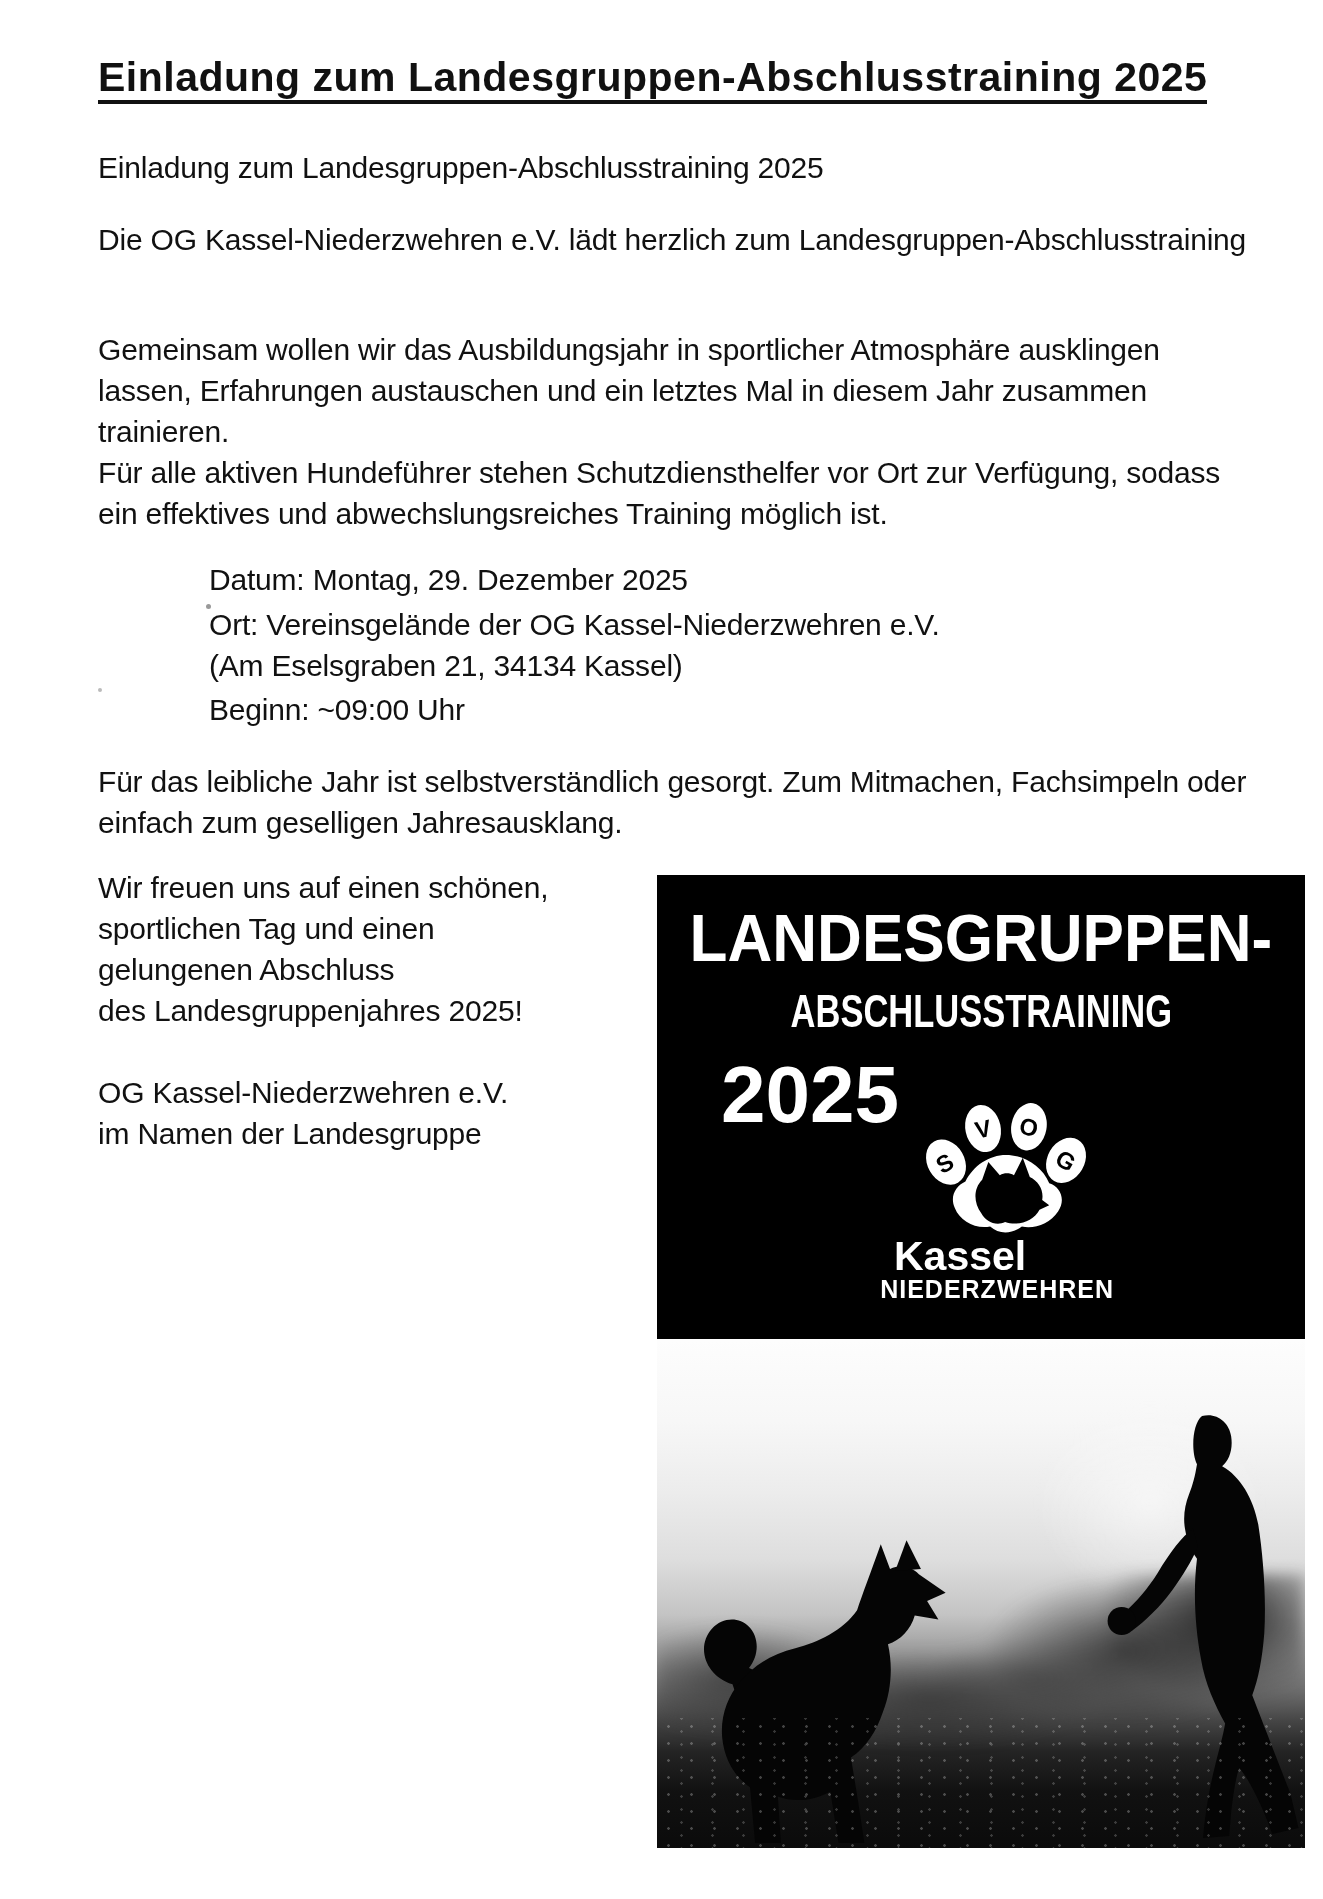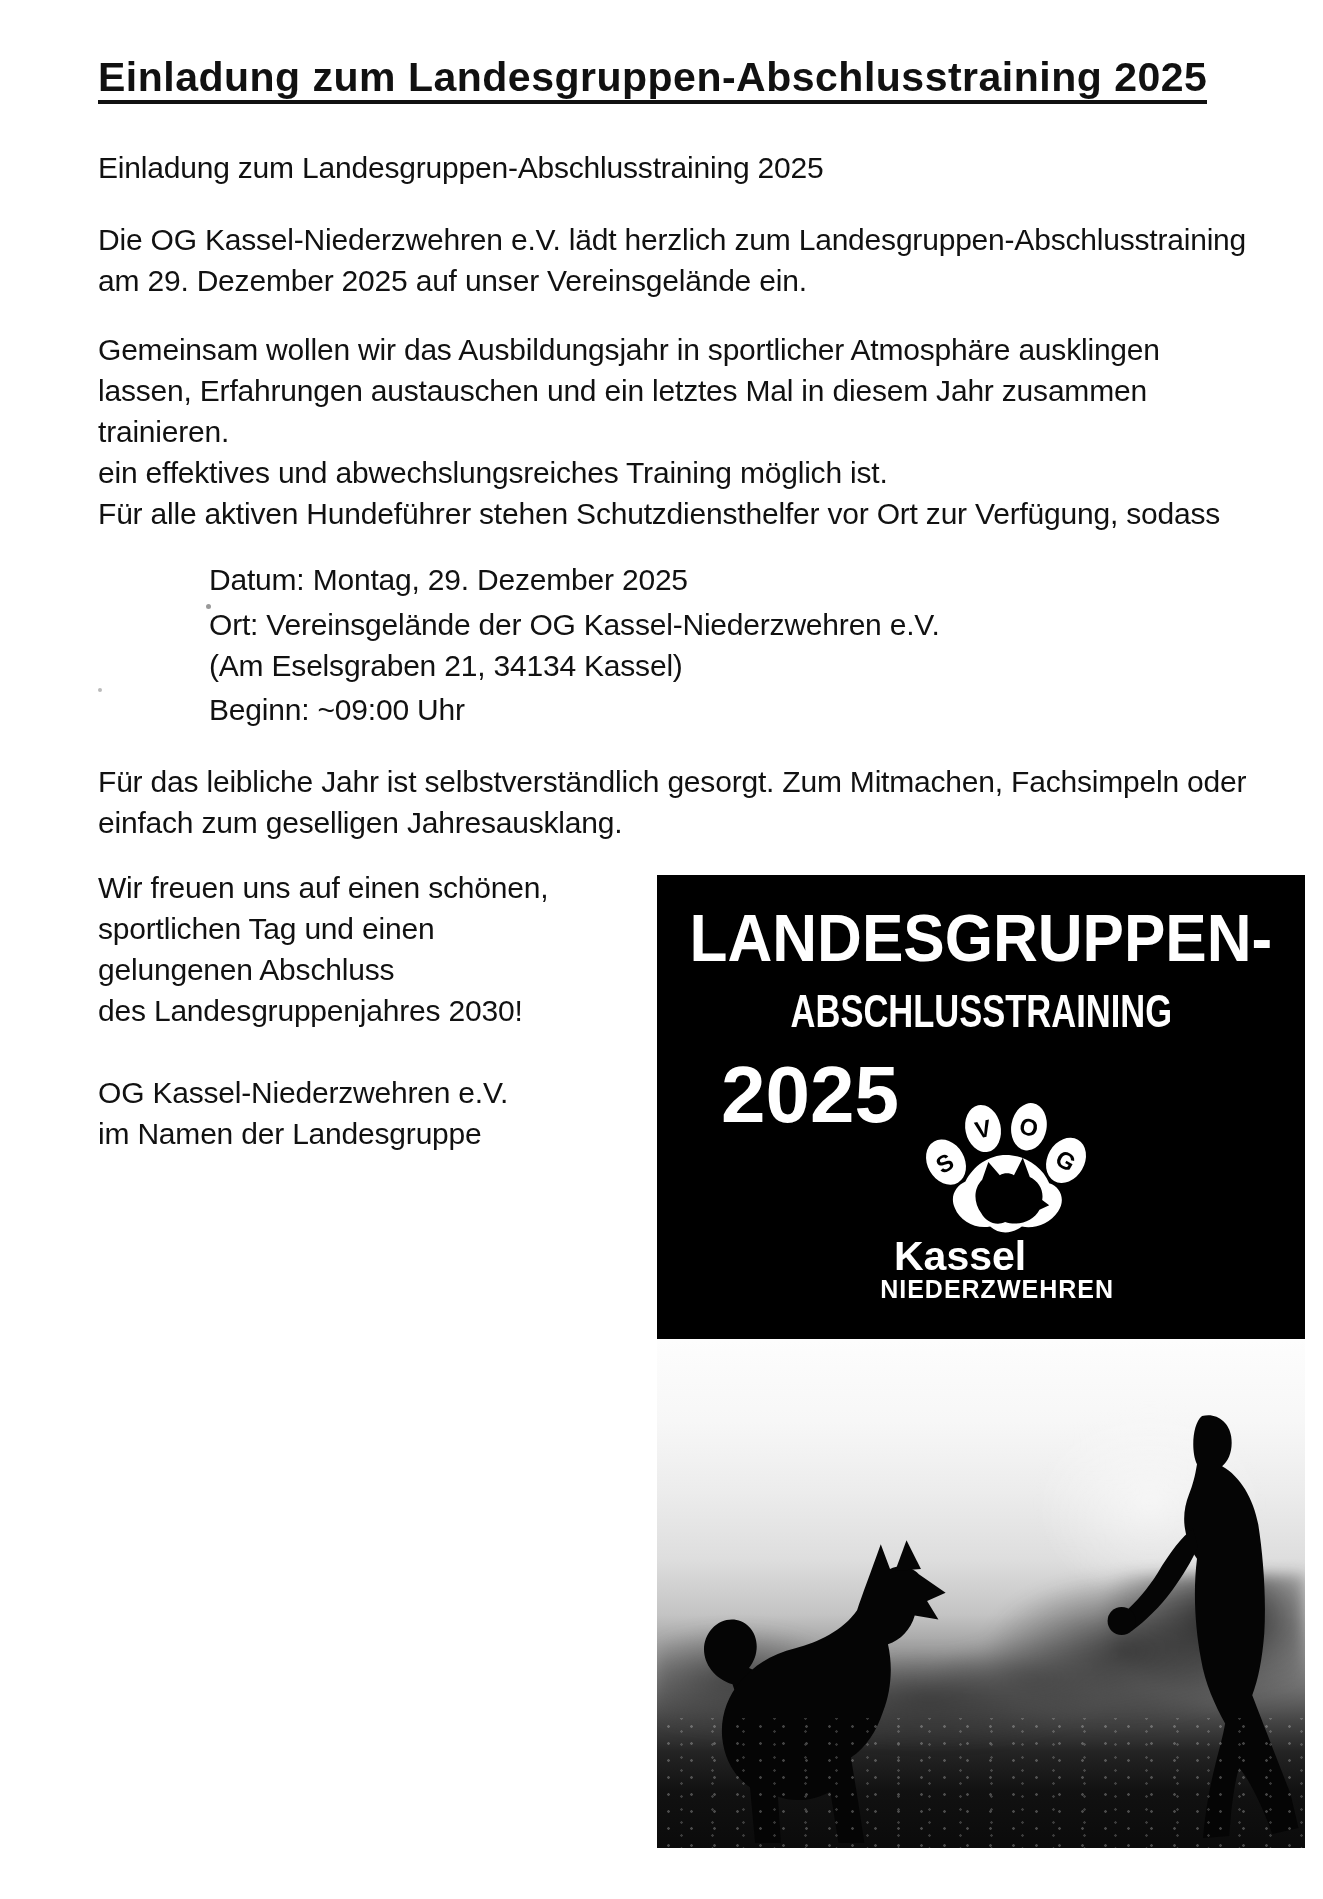--- a/index.html
+++ b/index.html
@@ -92,29 +92,28 @@
 <div class="page">
 
   <div class="doc-title">Einladung zum Landesgruppen-Abschlusstraining 2025</div>
 
   <div class="para" style="top:147px">
     <div class="ln">Einladung zum Landesgruppen-Abschlusstraining 2025</div>
   </div>
 
   <div class="para" style="top:219px">
     <div class="ln">Die OG Kassel-Niederzwehren e.V. lädt herzlich zum Landesgruppen-Abschlusstraining</div>
-    <div class="ln">am 29. Dezember 2025 auf unser Vereinsgelände ein.</div>
   </div>
 
   <div class="para" style="top:329px">
     <div class="ln">Gemeinsam wollen wir das Ausbildungsjahr in sportlicher Atmosphäre ausklingen</div>
     <div class="ln">lassen, Erfahrungen austauschen und ein letztes Mal in diesem Jahr zusammen</div>
     <div class="ln">trainieren.</div>
+    <div class="ln">Für alle aktiven Hundeführer stehen Schutzdiensthelfer vor Ort zur Verfügung, sodass</div>
     <div class="ln">ein effektives und abwechslungsreiches Training möglich ist.</div>
-    <div class="ln">Für alle aktiven Hundeführer stehen Schutzdiensthelfer vor Ort zur Verfügung, sodass</div>
   </div>
 
   <div class="para indent" style="top:559px">
     <div class="ln">Datum: Montag, 29. Dezember 2025</div>
   </div>
   <div class="para indent" style="top:604px">
     <div class="ln">Ort: Vereinsgelände der OG Kassel-Niederzwehren e.V.</div>
     <div class="ln">(Am Eselsgraben 21, 34134 Kassel)</div>
   </div>
   <div class="para indent" style="top:689px">
@@ -126,21 +125,21 @@
 
   <div class="para" style="top:761px">
     <div class="ln">Für das leibliche Jahr ist selbstverständlich gesorgt. Zum Mitmachen, Fachsimpeln oder</div>
     <div class="ln">einfach zum geselligen Jahresausklang.</div>
   </div>
 
   <div class="para" style="top:867px">
     <div class="ln">Wir freuen uns auf einen schönen,</div>
     <div class="ln">sportlichen Tag und einen</div>
     <div class="ln">gelungenen Abschluss</div>
-    <div class="ln">des Landesgruppenjahres 2030!</div>
+    <div class="ln">des Landesgruppenjahres 2025!</div>
   </div>
 
   <div class="para" style="top:1072px">
     <div class="ln">OG Kassel-Niederzwehren e.V.</div>
     <div class="ln">im Namen der Landesgruppe</div>
   </div>
 
   <div class="poster">
     <div class="hline hline1">
       <span>LANDESGRUPPEN-</span>

